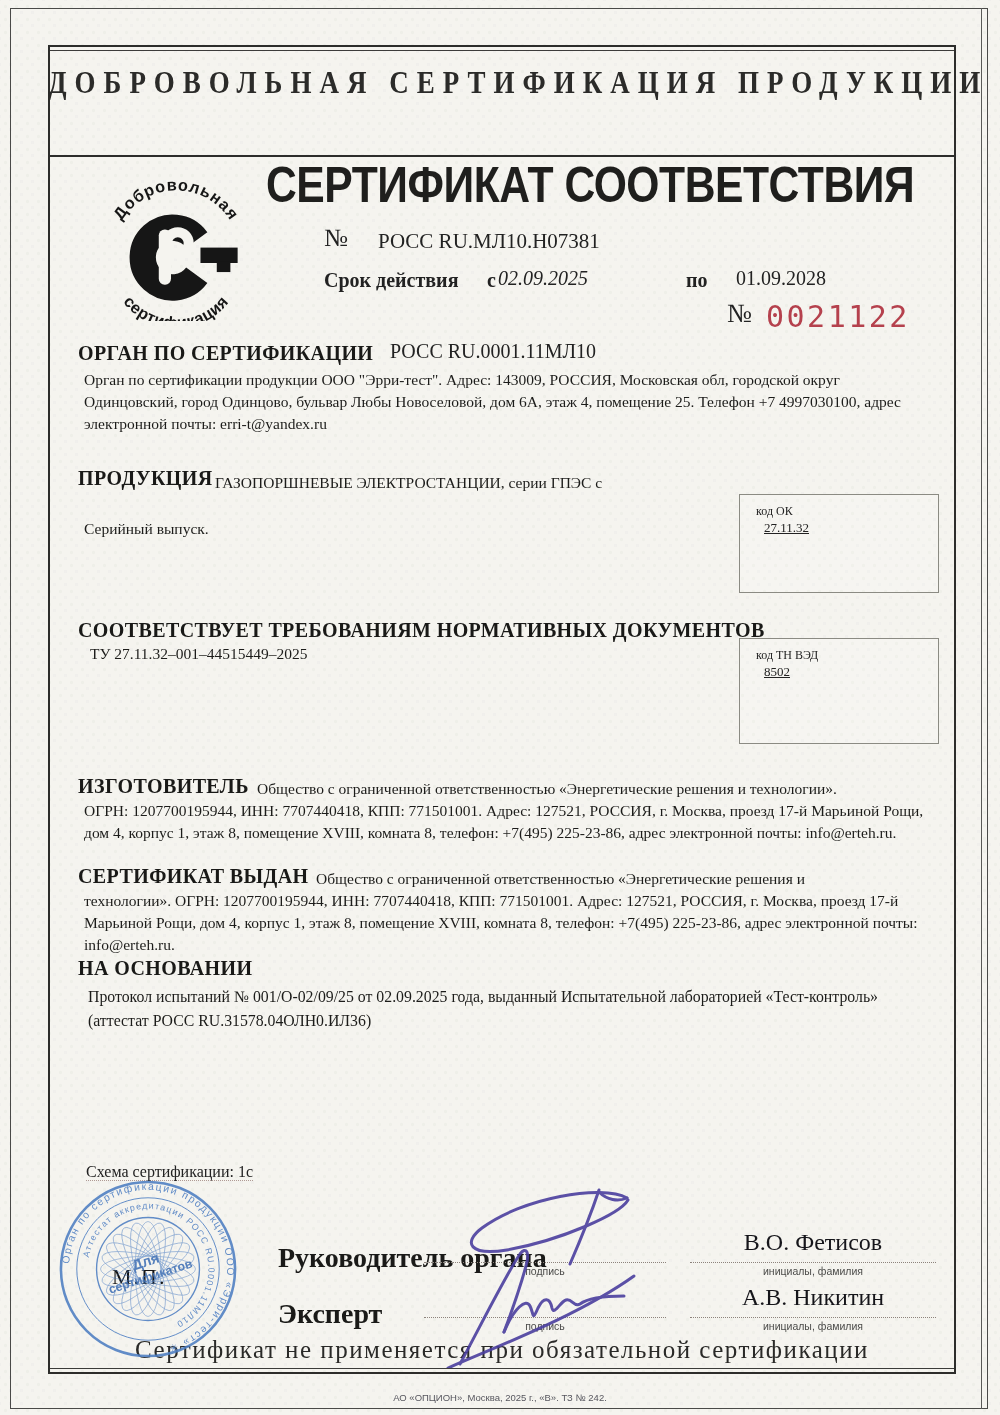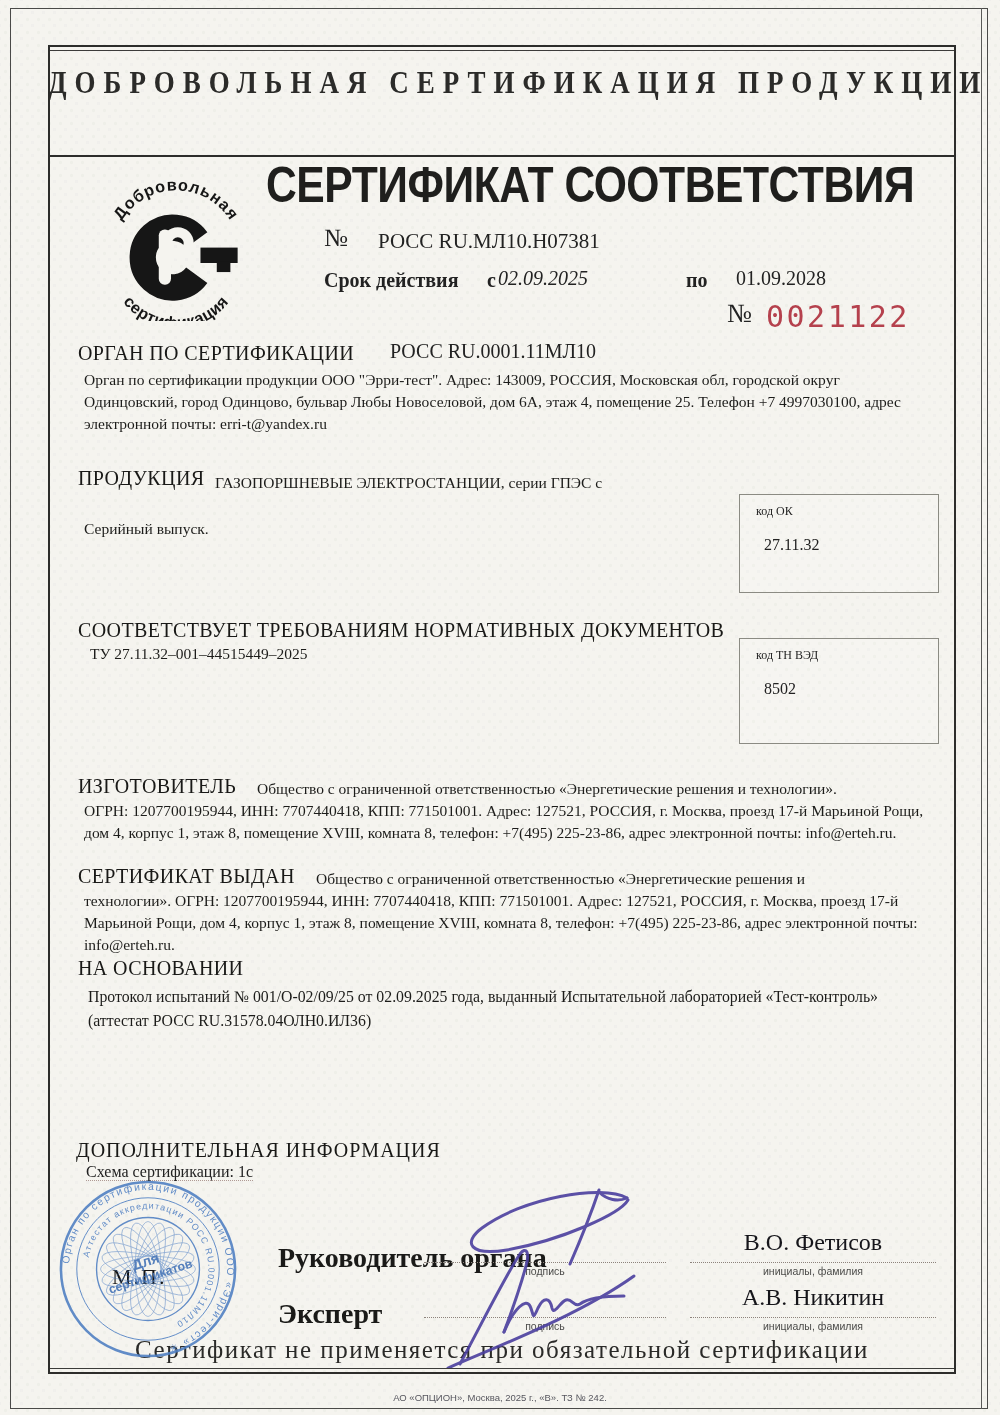--- a/index.html
+++ b/index.html
@@ -26,24 +26,24 @@
     transform:scaleY(1.2);color:#2b2b29;white-space:nowrap;
   }
   .main-title{
     left:266px;top:157px;width:665px;font-family:"Liberation Sans",sans-serif;font-weight:700;
     font-size:44px;color:#1f1f1d;transform:scale(0.97,1.12);transform-origin:left top;white-space:nowrap;
     letter-spacing:-0.5px;
   }
   .serif20{font-size:20px;}
   .b{font-weight:bold;}
   .para{font-size:15.5px;line-height:1.43;color:#1c1c1a;}
-  .heading{font-size:20px;font-weight:normal;letter-spacing:0.4px;color:#191917;white-space:nowrap;}
+  .heading{font-size:20px;font-weight:bold;letter-spacing:0.4px;color:#191917;white-space:nowrap;}
   .codebox{border:1px solid #8b8b83;background:rgba(255,255,255,0.12);}
   .codebox .lbl{font-size:12px;margin:9px 0 0 16px;}
-  .codebox .val{font-size:16px;margin:17px 0 0 24px;}
+  .codebox .val{font-size:13px;margin:1px 0 0 24px;text-decoration:underline;}
   .rednum{font-family:"DejaVu Sans Mono",monospace;font-size:30px;letter-spacing:2.5px;font-weight:500;}
   .dotline{border-bottom:1.5px dotted #8d837c;height:14px;}
   .cap{font-size:10.5px;color:#4c4c4a;text-align:center;font-family:"Liberation Sans",sans-serif;}
   .namel{font-size:24px;text-align:center;color:#15151a;}
   .siglabel{font-size:28px;font-weight:bold;white-space:nowrap;color:#1a1a18;margin-left:28px;}
   .bottom-note{left:48px;right:44px;text-align:center;font-size:25px;letter-spacing:1.5px;color:#2a2a28;}
   .imprint{left:0;right:0;text-align:center;font-size:9.5px;color:#56565e;font-family:"Liberation Sans",sans-serif;}
   .mp{font-size:22px;color:#141414;letter-spacing:2px;z-index:1;}
   .stampsvg{z-index:2;opacity:0.88;}
   .sigsvg{z-index:3;}
@@ -119,21 +119,20 @@
   <div class="abs para" style="left:257px;top:778px;white-space:nowrap;">Общество с ограниченной ответственностью  «Энергетические решения и технологии».</div>
   <div class="abs para" style="left:84px;top:800px;width:853px;">ОГРН: 1207700195944, ИНН: 7707440418, КПП: 771501001. Адрес: 127521, РОССИЯ, г. Москва, проезд 17-й Марьиной Рощи, дом 4, корпус 1, этаж 8, помещение XVIII, комната 8, телефон: +7(495) 225-23-86, адрес электронной почты: info@erteh.ru.</div>
 
   <div class="abs heading" style="left:78px;top:865px;">СЕРТИФИКАТ ВЫДАН</div>
   <div class="abs para" style="left:316px;top:868px;white-space:nowrap;">Общество с ограниченной ответственностью  «Энергетические решения и</div>
   <div class="abs para" style="left:84px;top:890px;width:856px;">технологии». ОГРН: 1207700195944, ИНН: 7707440418, КПП: 771501001. Адрес: 127521, РОССИЯ, г. Москва, проезд 17-й Марьиной Рощи, дом 4, корпус 1, этаж 8, помещение XVIII, комната 8, телефон: +7(495) 225-23-86, адрес электронной почты: info@erteh.ru.</div>
 
   <div class="abs heading" style="left:78px;top:957px;">НА ОСНОВАНИИ</div>
   <div class="abs para" style="left:88px;top:985px;width:836px;font-size:15.8px;line-height:1.5;">Протокол испытаний № 001/О-02/09/25 от 02.09.2025 года, выданный Испытательной лабораторией «Тест-контроль» (аттестат РОСС RU.31578.04ОЛН0.ИЛ36)</div>
 
-  <div class="abs heading" style="left:76px;top:1139px;letter-spacing:1px;">ДОПОЛНИТЕЛЬНАЯ ИНФОРМАЦИЯ</div>
   <div class="abs" style="left:86px;top:1163px;font-size:16px;">
     <span class="extra-underline">Схема сертификации: 1с</span>
   </div>
 
   <div class="abs mp" style="left:112px;top:1264px;">М.П.</div>
   <svg class="abs stampsvg" style="left:57px;top:1178px;" width="182" height="182" viewBox="-92 -92 184 184">
     <g stroke="#4d7ec2" fill="none">
       <circle r="88" stroke-width="2.6"></circle>
       <circle r="72" stroke-width="1"></circle>
       <circle r="52" stroke-width="1.4"></circle>

